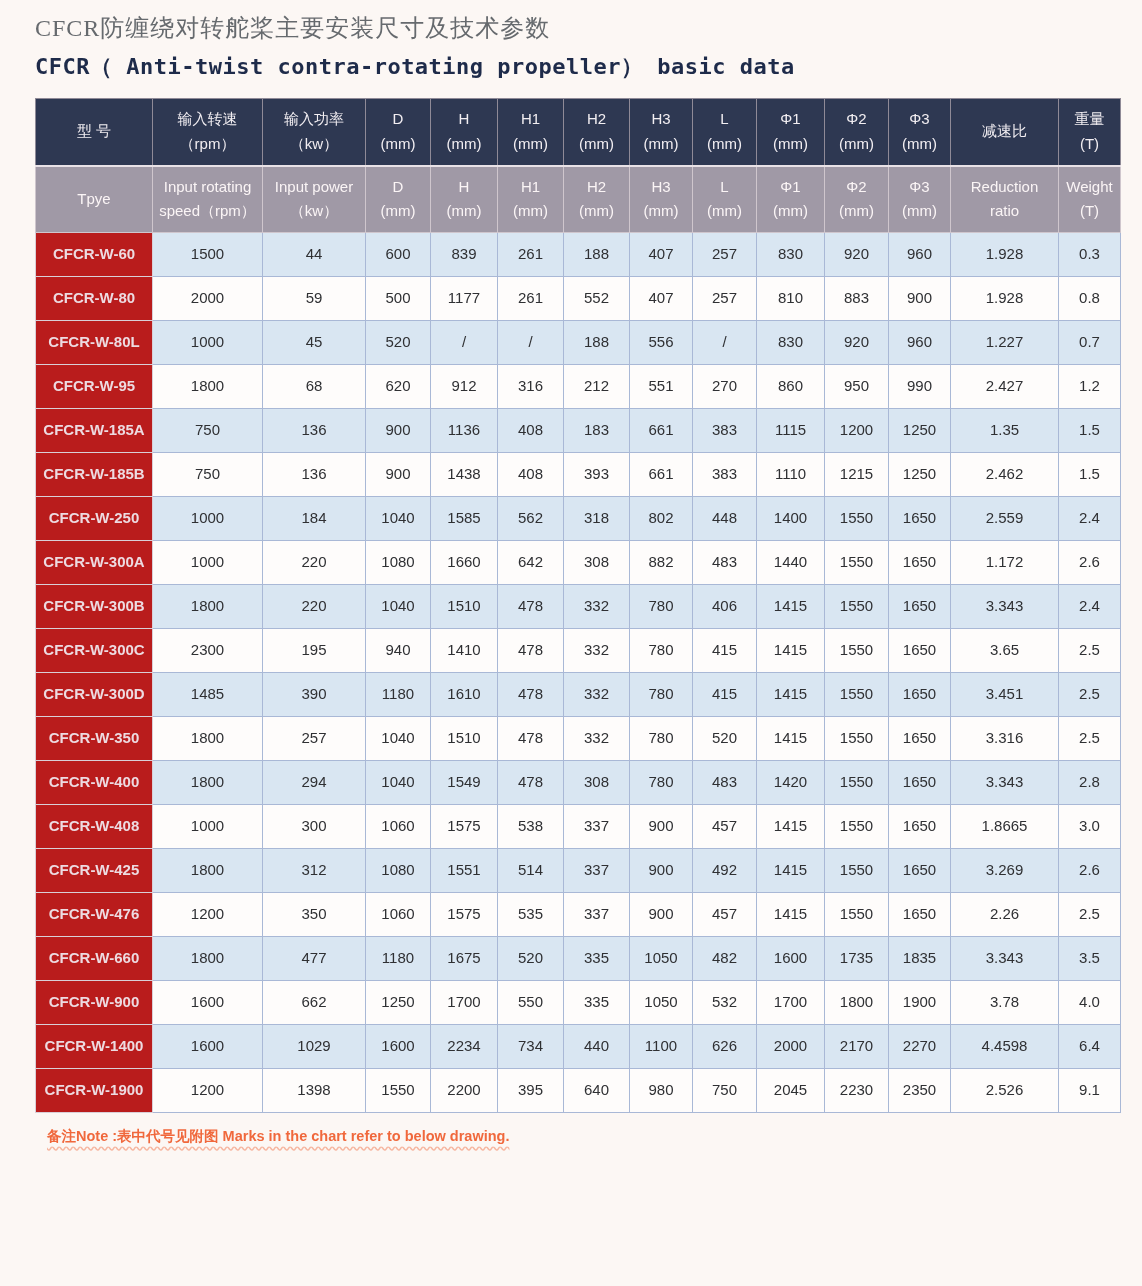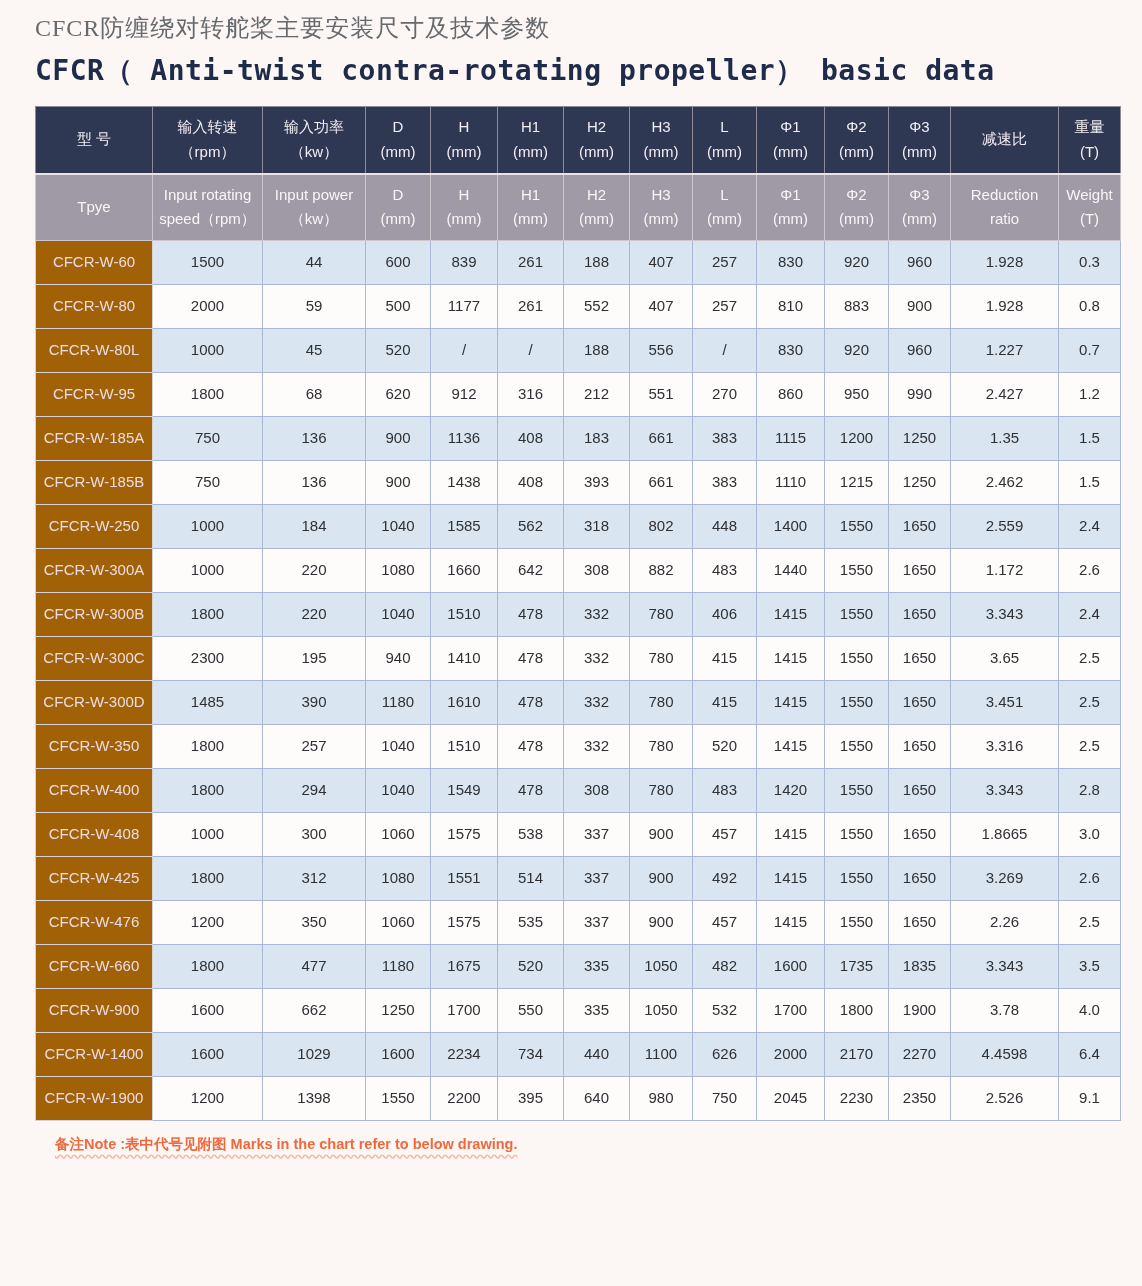--- a/index.html
+++ b/index.html
@@ -11,21 +11,21 @@
   }
   .page{padding:6px 30px 0 35px;}
   .zh-title{
     font-family:"Liberation Serif", serif;
     font-size:24px;font-weight:normal;
     color:#666a6e;letter-spacing:1px;
     margin:6px 0 8px 0;
   }
   .en-title{
     font-family:"DejaVu Sans Mono", monospace;
-    font-size:28px;font-weight:bold;
+    font-size:22px;font-weight:bold;
     color:#1e2b4a;letter-spacing:.5px;
     margin:0 0 16px 0;
   }
   table.spec{
     border-collapse:collapse;table-layout:fixed;
     width:1085px;
   }
   col.c0{width:117px}col.c1{width:110px}col.c2{width:103px}
   col.c3{width:65px}col.c4{width:67px}col.c5{width:66px}
   col.c6{width:66px}col.c7{width:63px}col.c8{width:64px}
@@ -40,32 +40,32 @@
   thead tr.hzh th{
     background:#2e3852;color:#f2eef2;
     border:1px solid #8f8a97;border-bottom:2px solid #e9e2e7;
   }
   thead tr.hen th{
     background:#a099a6;color:#fbf5f6;
     border:1px solid #cfc6cd;
   }
   tbody tr{height:44px;}
   tbody th.rowhead{
-    background:#a16207;color:#eddbe1;
-    font-weight:normal;font-size:15px;
+    background:#b91c1c;color:#eddbe1;
+    font-weight:bold;font-size:15px;
     border:1px solid #d9cfd7;
   }
   tbody td{
     background:#fefcfb;color:#2f3033;font-size:15px;
     border:1px solid #a9b8d6;
   }
   tbody tr:nth-child(odd) td{background:#d9e6f2;}
   .note{
     display:inline-block;
-    margin:14px 0 0 20px;
+    margin:14px 0 0 12px;
     color:#f0683c;font-size:14.5px;font-weight:bold;
     text-decoration:underline wavy rgba(240,104,60,.45);
     text-underline-offset:5px;
   }
 </style>
 </head>
 <body>
 
 <div class="page">
   <h1 class="zh-title">CFCR防缠绕对转舵桨主要安装尺寸及技术参数</h1>

